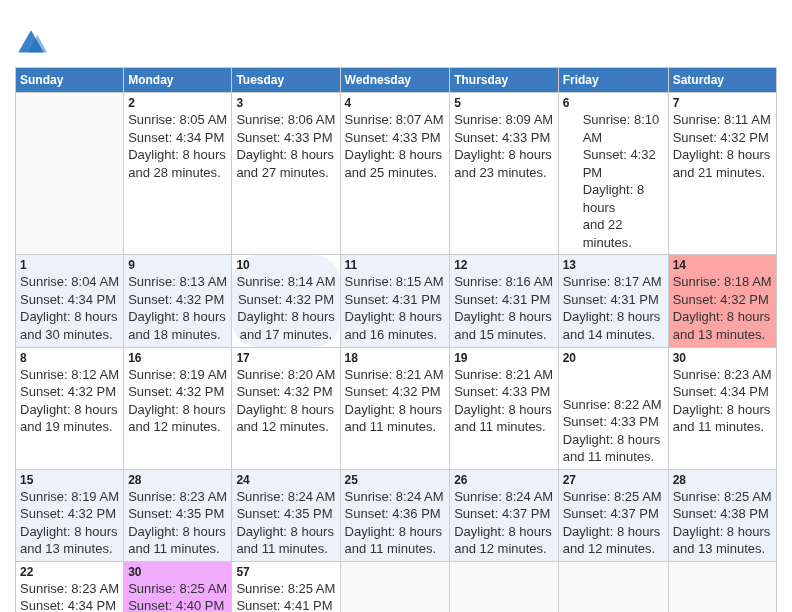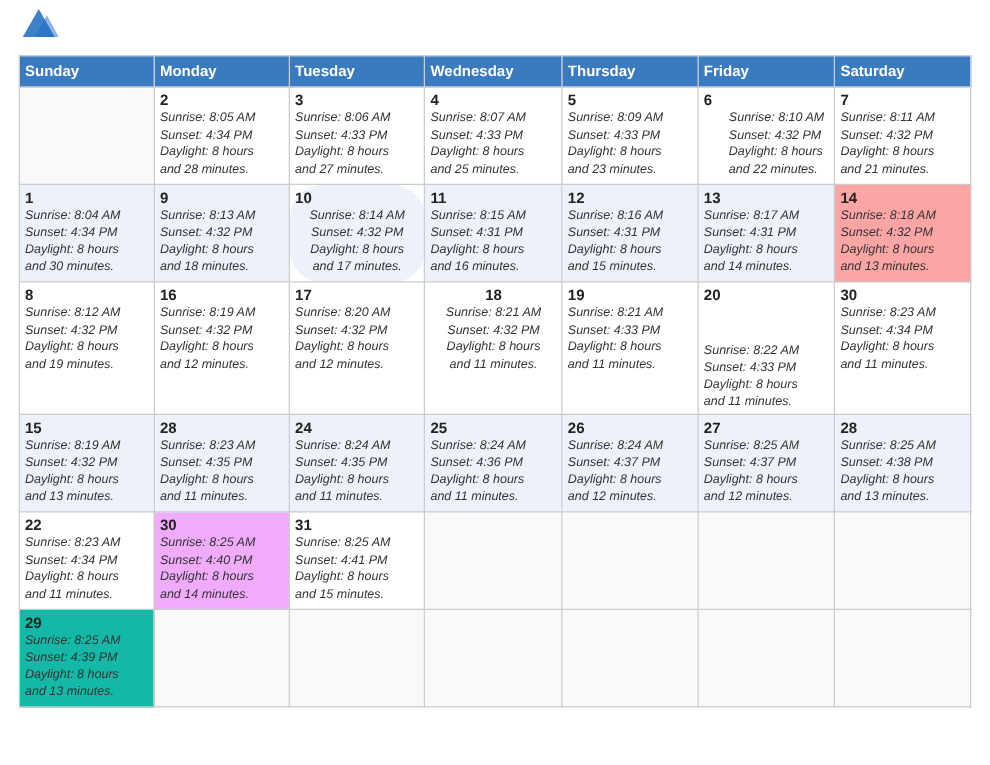--- a/index.html
+++ b/index.html
@@ -6,21 +6,21 @@
     body {
       font-family: Arial, sans-serif;
       background: #fff;
       width: 792px;
       height: 612px;
       overflow: hidden;
     }
     .page {
       width: 792px;
       height: 429px;
-      padding: 4px 15px;
+      padding: 27px 15px;
       background: #fff;
     }
     .header {
       display: flex;
       justify-content: space-between;
       align-items: flex-start;
       margin-bottom: 8px;
     }
     .logo {
       display: flex;
@@ -79,23 +79,22 @@
     }
     .day-num {
       font-size: 12px;
       font-weight: bold;
       color: #222;
       display: block;
       margin-bottom: 1px;
     }
     .day-info {
       color: #333;
-      font-size: 10px;
+      font-size: 13px;
       line-height: 1.35;
-      font-style: italic;
     }
     .empty {
       background: #f9f9f9 !important;
     }
   </style>
 </head>
 <body>
 
 <div class="page">
   <div class="header">
@@ -239,21 +238,21 @@
 Daylight: 8 hours
 and 12 minutes.</div>
           </td>
           <td style="background: rgb(255, 255, 255);">
             <span class="day-num">17</span>
             <div class="day-info" style="white-space: pre-line;">Sunrise: 8:20 AM
 Sunset: 4:32 PM
 Daylight: 8 hours
 and 12 minutes.</div>
           </td>
-          <td style="background: rgb(255, 255, 255); text-align: center;">
+          <td style="background: rgb(255, 255, 255);">
             <span class="day-num">18</span>
             <div class="day-info" style="white-space: pre-line;">Sunrise: 8:21 AM
 Sunset: 4:32 PM
 Daylight: 8 hours
 and 11 minutes.</div>
           </td>
           <td style="background: rgb(255, 255, 255);">
             <span class="day-num">19</span>
             <div class="day-info" style="white-space: pre-line;">Sunrise: 8:21 AM
 Sunset: 4:33 PM
@@ -335,21 +334,21 @@
 and 11 minutes.</div>
           </td>
           <td style="background: #f0abfc;">
             <span class="day-num">30</span>
             <div class="day-info" style="white-space: pre-line;">Sunrise: 8:25 AM
 Sunset: 4:40 PM
 Daylight: 8 hours
 and 14 minutes.</div>
           </td>
           <td style="background: rgb(255, 255, 255);">
-            <span class="day-num">31</span>
+            <span class="day-num">57</span>
             <div class="day-info" style="white-space: pre-line;">Sunrise: 8:25 AM
 Sunset: 4:41 PM
 Daylight: 8 hours
 and 15 minutes.</div>
           </td>
           <td class="empty"></td>
           <td class="empty"></td>
           <td class="empty"></td>
           <td class="empty"></td>
         </tr>

